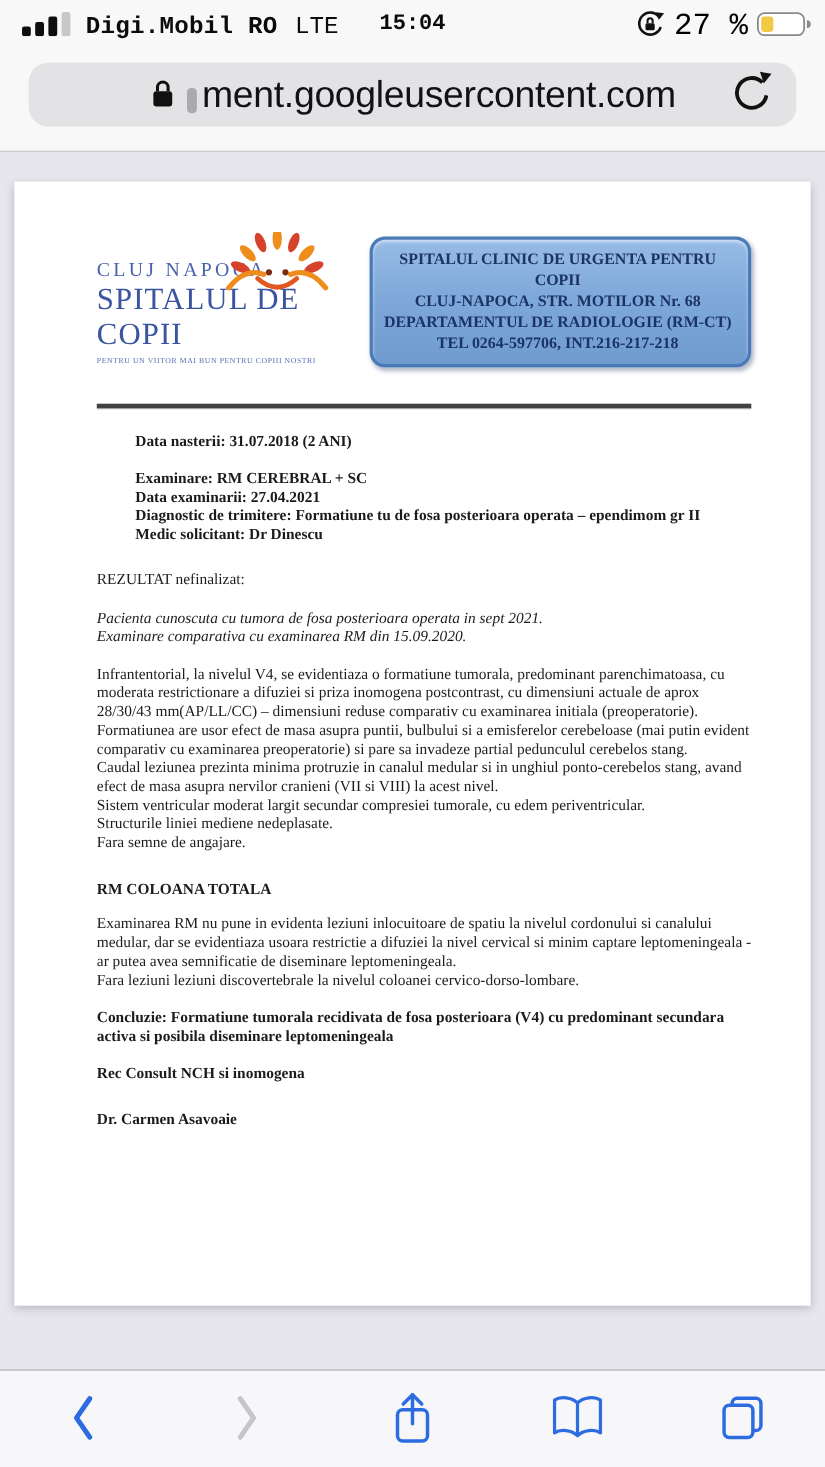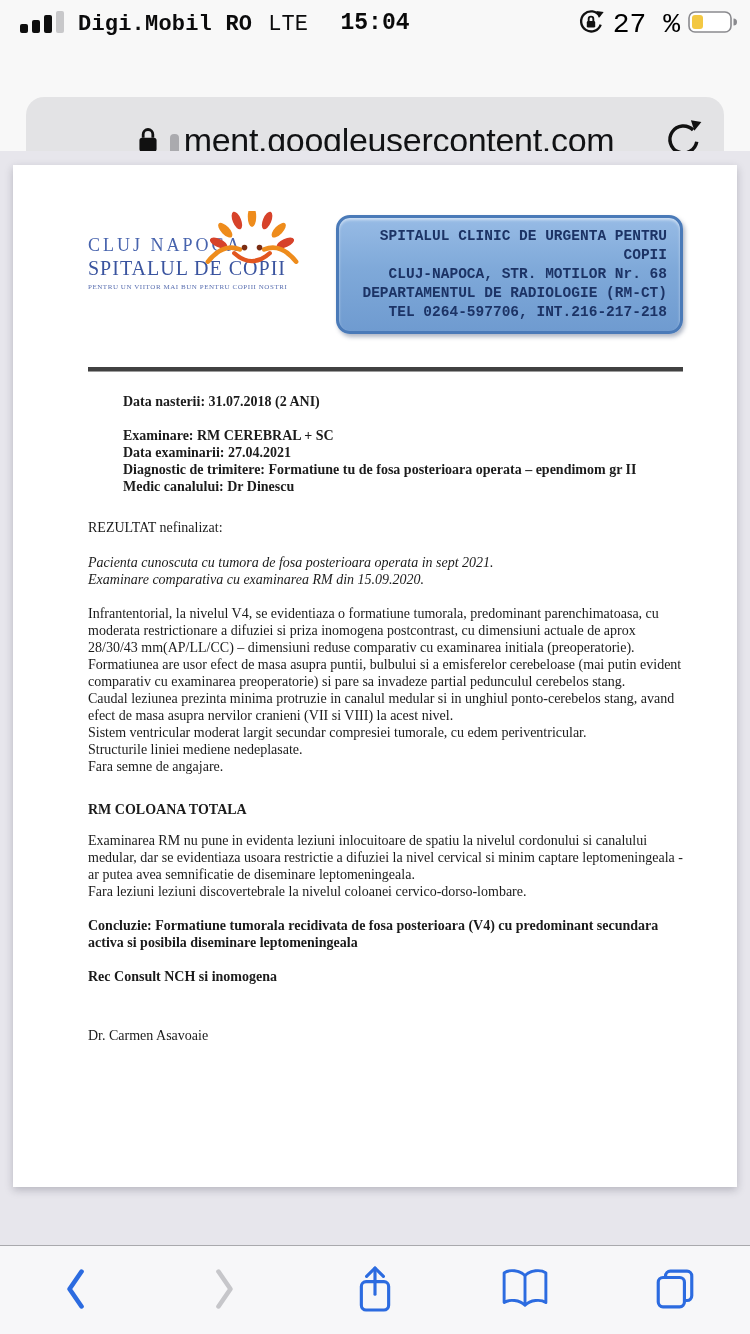--- a/index.html
+++ b/index.html
@@ -5,64 +5,64 @@
   * { margin:0; padding:0; box-sizing:border-box; }
   html,body { width:750px; height:1334px; overflow:hidden; }
   body { font-family:"Liberation Sans", sans-serif; background:#e7e6ec; position:relative; }
 
   
   .chrome-top { background:#f8f8f8; border-bottom:1px solid #c4c4c8; }
   .status-bar { position:relative; height:46px;font-family:Liberation Mono, monospace; }
   .sb-left { position:absolute; left:20px; top:10px; display:flex; align-items:center; }
   .carrier { font-size:22px; font-weight:600; color:#0b0b0c; margin-left:10px; letter-spacing:0.2px; }
   .network { font-size:22px; font-weight:400; color:#0b0b0c; margin-left:16px; }
-  .sb-time { position:absolute; left:50%; transform:translateX(-50%); top:10px; font-size:23px; font-weight:700; color:#0a0a0a; }
+  .sb-time { position:absolute; left:50%; transform:translateX(-50%); top:10px; font-size:20px; font-weight:700; color:#0a0a0a; }
   .sb-right { position:absolute; right:12px; top:8px; display:flex; align-items:center; gap:8px; }
   .battery-pct { font-size:28px; color:#000000; }
 
   .url-wrap { padding:11px 26px 22px 26px; }
-  .url-pill { position:relative; height:87px; background:#e3e3e5; border-radius:18px;
-              display:flex; align-items:center; justify-content:center;margin-top:40px; }
+  .url-pill { position:relative; height:58px; background:#e3e3e5; border-radius:18px;
+              display:flex; align-items:center; justify-content:center; }
   .url-lock { margin-right:10px; margin-top:2px; }
   .url-frag { width:9px; height:23px; background:#aaaaae; border-radius:4px; margin-right:5px; margin-top:10px; }
   .url-text { font-size:34px; color:#111214; letter-spacing:-0.3px; }
   .reload-btn { position:absolute; right:20px; top:50%; transform:translateY(-50%); background:none; border:none; cursor:pointer; }
 
   
   .content { position:absolute; top:151px; bottom:89px; left:0; right:0; background:#e7e6ec; overflow:hidden; }
   .doc-page { width:724px; height:1022px; margin:14px auto 0 auto; background:#ffffff;
               box-shadow:0 3px 8px rgba(40,40,60,0.25); padding:0 54px 0 75px; overflow:hidden;
               font-family:"Liberation Serif", serif; color:#1b1b1b; }
 
   .letterhead { padding-top:50px; display:flex; justify-content:space-between; align-items:flex-start; }
   .logo { position:relative; width:228px; padding-top:20px; }
   .logo-sun { position:absolute; top:-4px; left:112px; }
   .logo-city { font-size:18px; color:#4763ad; letter-spacing:3px; }
-  .logo-name { font-size:20px; color:#3a549f; letter-spacing:1px; margin-top:1px; }
+  .logo-name { font-size:28px; color:#3a549f; letter-spacing:1px; margin-top:1px; }
   .logo-tag  { font-size:7px; color:#5a6fb0; letter-spacing:0.55px; margin-top:3px; white-space:nowrap; }
 
   .clinic-box { width:347px; border:3px solid #4a7ab8; border-radius:14px;
                 background:linear-gradient(180deg,#97bbe5 0%, #7fa9d9 45%, #6f9bd0 100%);
                 box-shadow:2px 3px 4px rgba(30,50,90,0.35), inset 0 2px 3px rgba(255,255,255,0.55);
-                padding:9px 13px 9px 8px; text-align:right;
-                color:#1c3365; font-weight:bold; font-size:14.5px; line-height:19px;font-family:Liberation Mono, monospace; }
+                padding:9px 13px 9px 8px; text-align:center;
+                color:#1c3365; font-weight:bold; font-size:14.5px; line-height:19px; }
 
   .rule { margin-top:33px; height:2px; border-top:4px solid #414141; border-bottom:1px solid #9c9c9c; }
 
   .report { font-size:14px; line-height:17px; }
   .patient { margin-top:21px; padding-left:35px; font-weight:bold; }
   .patient .gap { height:17px; }
   .sec-heading { margin-top:24px; font-weight:normal; }
   .hist { margin-top:18px; font-style:italic; white-space:pre-line; }
   .findings { margin-top:17px; white-space:pre-line; }
   .spine-head { margin-top:26px; font-weight:bold; }
   .spine-para { margin-top:14px; white-space:pre-line; }
   .conclusion { margin-top:17px; font-weight:bold; }
   .recommend { margin-top:17px; font-weight:bold; }
-  .doctor { margin-top:42px; font-weight:normal; }
+  .doctor { margin-top:25px; font-weight:bold; }
 
   
   .toolbar { position:absolute; left:0; right:0; bottom:0; height:89px; background:#f7f7f9;
              border-top:1px solid #a9a9ad; display:flex; align-items:center;
              justify-content:space-between; padding:0 45px; }
   .tb-btn { width:60px; height:60px; display:flex; align-items:center; justify-content:center;
             background:none; border:none; cursor:pointer; }
 </style>
 </head>
 <body>
@@ -162,21 +162,21 @@
 
     <div class="rule"></div>
 
     <div class="report">
       <div class="patient">
         <div>Data nasterii: 31.07.2018 (2 ANI)</div>
         <div class="gap"></div>
         <div>Examinare: RM CEREBRAL + SC</div>
         <div>Data examinarii: 27.04.2021</div>
         <div>Diagnostic de trimitere: Formatiune tu de fosa posterioara operata – ependimom gr II</div>
-        <div>Medic canalului: Dr Dinescu</div>
+        <div>Medic solicitant: Dr Dinescu</div>
       </div>
 
       <div class="sec-heading">REZULTAT nefinalizat:</div>
 
       <div class="hist">Pacienta cunoscuta cu tumora de fosa posterioara operata in sept 2021.
 Examinare comparativa cu examinarea RM din 15.09.2020.</div>
 
       <div class="findings">Infrantentorial, la nivelul V4, se evidentiaza o formatiune tumorala, predominant parenchimatoasa, cu moderata restrictionare a difuziei si priza inomogena postcontrast, cu dimensiuni actuale de aprox 28/30/43 mm(AP/LL/CC) – dimensiuni reduse comparativ cu examinarea initiala (preoperatorie).
 Formatiunea are usor efect de masa asupra puntii, bulbului si a emisferelor cerebeloase (mai putin evident comparativ cu examinarea preoperatorie) si pare sa invadeze partial pedunculul cerebelos stang.
 Caudal leziunea prezinta minima protruzie in canalul medular si in unghiul ponto-cerebelos stang, avand efect de masa asupra nervilor cranieni (VII si VIII) la acest nivel.

